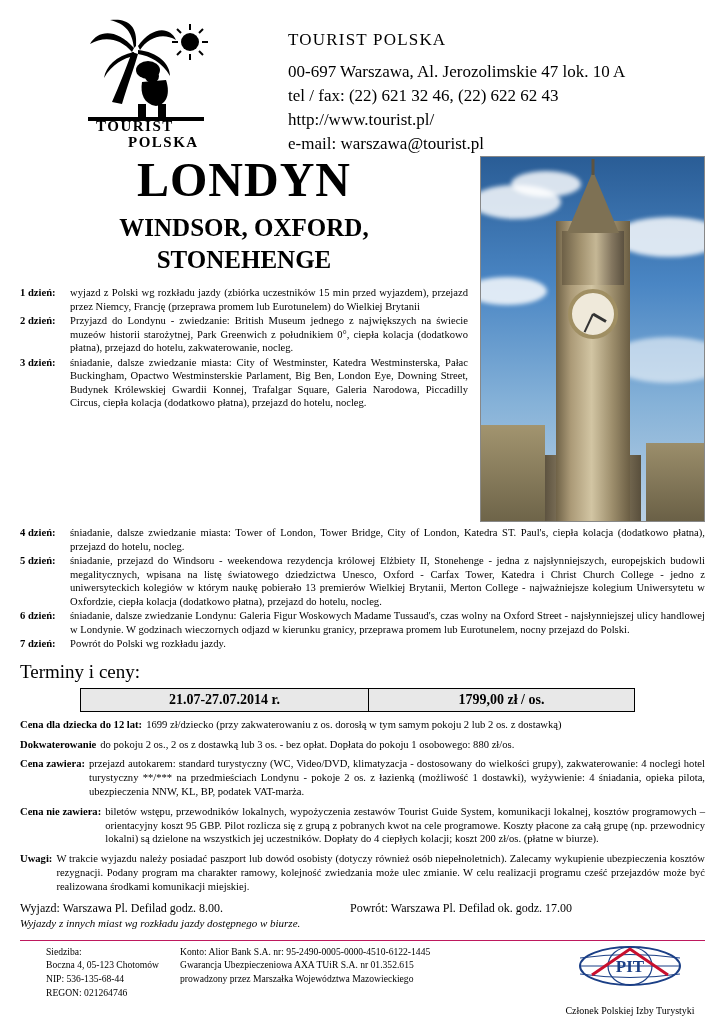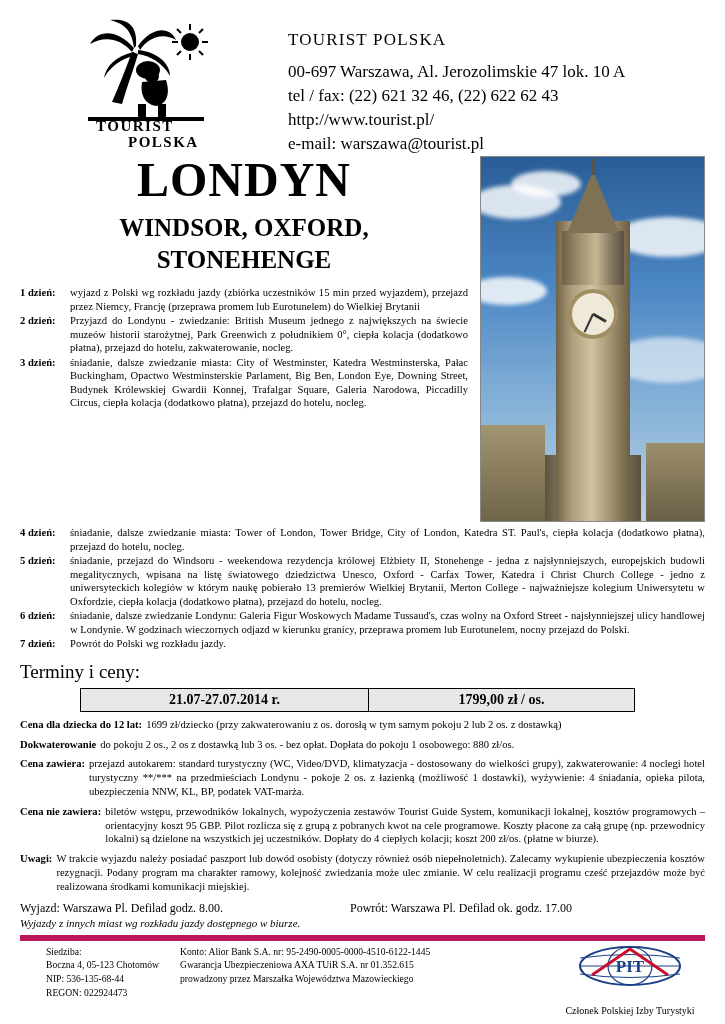--- a/index.html
+++ b/index.html
@@ -250,21 +250,21 @@
     font-size: 11px;
     margin-top: 1px;
   }
 
   
   .footer {
     position: absolute;
     left: 20px;
     right: 20px;
     bottom: 6px;
-    border-top: 6px solid #be185d;
+    border-top: 1px solid #be185d;
     padding-top: 4px;
     display: flex;
     font-size: 9.6px;
     line-height: 1.45;
   }
   .f-col1 { width: 160px; padding-left: 26px; }
   .f-col2 { flex: 1; }
   .f-col3 { width: 150px; text-align: center; }
   .pit-logo { margin: 0 auto; display: block; }
   .pit-cap { font-size: 10px; margin-top: 17px; }
@@ -424,21 +424,21 @@
     <div class="left">Wyjazd: Warszawa Pl. Defilad godz. 8.00.</div>
     <div>Powrót: Warszawa Pl. Defilad ok. godz. 17.00</div>
   </div>
   <div class="travel-italic">Wyjazdy z innych miast wg rozkładu jazdy dostępnego w biurze.</div>
 
   <div class="footer">
     <div class="f-col1">
       <div>Siedziba:</div>
       <div>Boczna 4, 05-123 Chotomów</div>
       <div>NIP: 536-135-68-44</div>
-      <div>REGON: 022924473</div>
+      <div>REGON: 021264746</div>
     </div>
     <div class="f-col2">
       <div>Konto: Alior Bank S.A. nr: 95-2490-0005-0000-4510-6122-1445</div>
       <div>Gwarancja Ubezpieczeniowa AXA TUiR S.A. nr 01.352.615</div>
       <div>prowadzony przez Marszałka Województwa Mazowieckiego</div>
     </div>
     <div class="f-col3">
       <svg class="pit-logo" width="104" height="42" viewBox="0 0 104 42">
         <ellipse cx="52" cy="21" rx="50" ry="19" fill="none" stroke="#1b3f86" stroke-width="2"></ellipse>
         <ellipse cx="52" cy="21" rx="22" ry="19" fill="none" stroke="#1b3f86" stroke-width="1.2"></ellipse>

